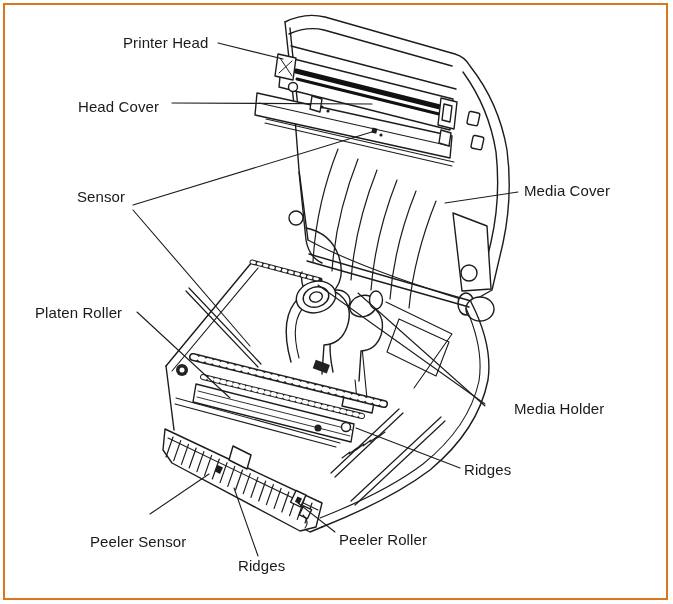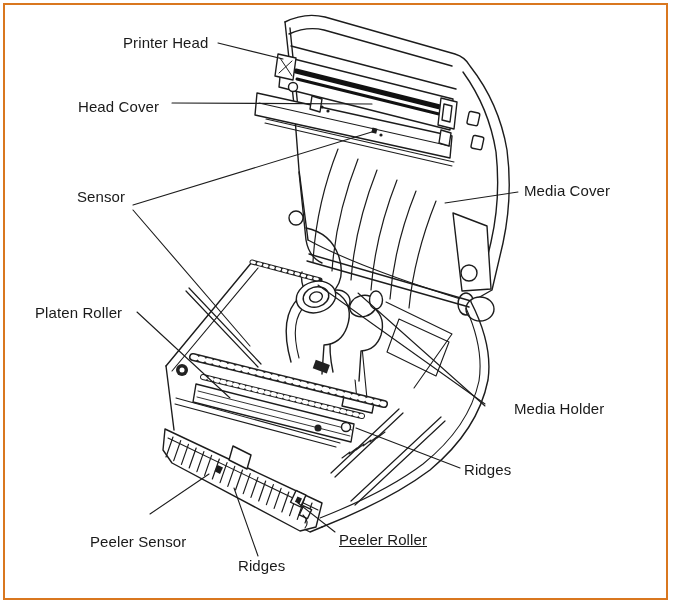--- a/index.html
+++ b/index.html
@@ -182,15 +182,15 @@
   </svg>
 
   <div class="label" style="left: 123px; top: 34px;">Printer Head</div>
   <div class="label" style="left: 78px; top: 98px;">Head Cover</div>
   <div class="label" style="left: 77px; top: 188px;">Sensor</div>
   <div class="label" style="left: 524px; top: 182px;">Media Cover</div>
   <div class="label" style="left: 35px; top: 304px; text-align: center;">Platen Roller</div>
   <div class="label" style="left: 514px; top: 400px;">Media Holder</div>
   <div class="label" style="left: 464px; top: 461px;">Ridges</div>
   <div class="label" style="left: 42px; top: 533px; margin-left: 48px;">Peeler Sensor</div>
-  <div class="label" style="left: 339px; top: 531px; text-decoration: underline;">Peeler Roller</div>
+  <div class="label" style="left: 339px; top: 531px;">Peeler Roller</div>
   <div class="label" style="left: 238px; top: 557px;">Ridges</div>
 </div>
 
 </body></html>

